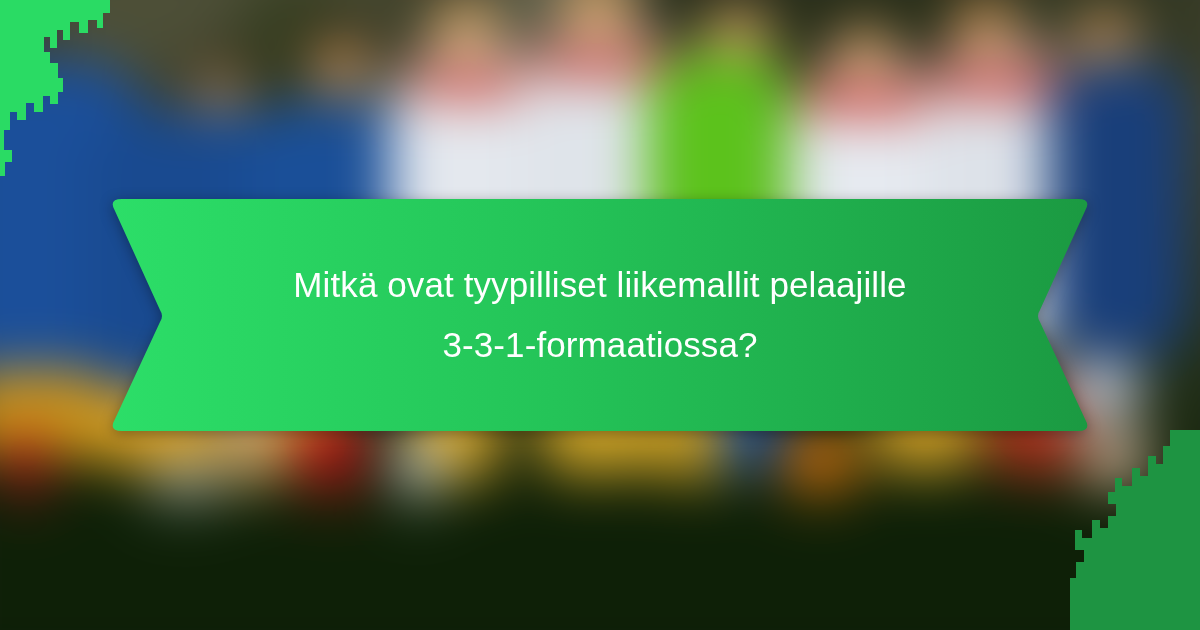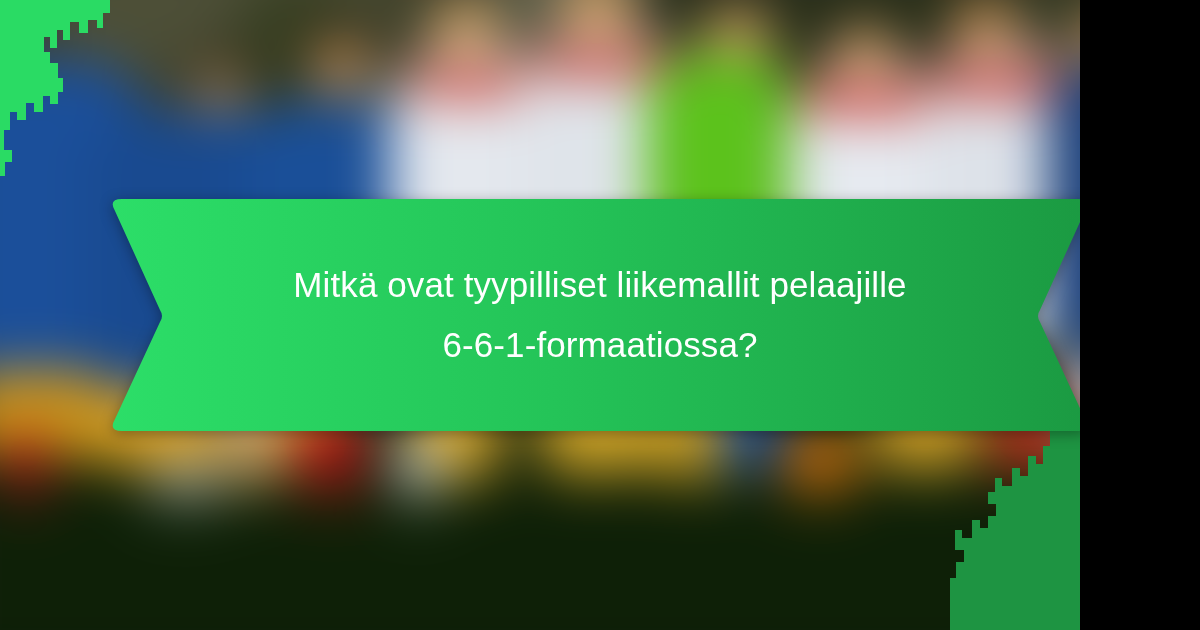--- a/index.html
+++ b/index.html
@@ -2,21 +2,21 @@
 <html><head>
 <meta charset="utf-8">
 <style>
   html, body {
     margin: 0;
     padding: 0;
     background: #000;
   }
   #stage {
     position: relative;
-    width: 1080px;
+    width: 1200px;
     height: 630px;
     overflow: hidden;
     font-family: "Liberation Sans", sans-serif;
     background: #701a75;
   }
 
   
   .photo {
     position: absolute;
     inset: -60px;
@@ -189,17 +189,17 @@
           L 932,124
           Q 928,118 932,112
           L 977,13
           Q 984,1 970,1
           Z"></path>
       </svg>
     </div>
 
     <div id="banner-text">
       <div class="bline">Mitkä ovat tyypilliset liikemallit pelaajille</div>
-      <div class="bline">6-6-1-formaatiossa?</div>
+      <div class="bline">3-3-1-formaatiossa?</div>
     </div>
   </div>
 
 </div>
 
 </body></html>

